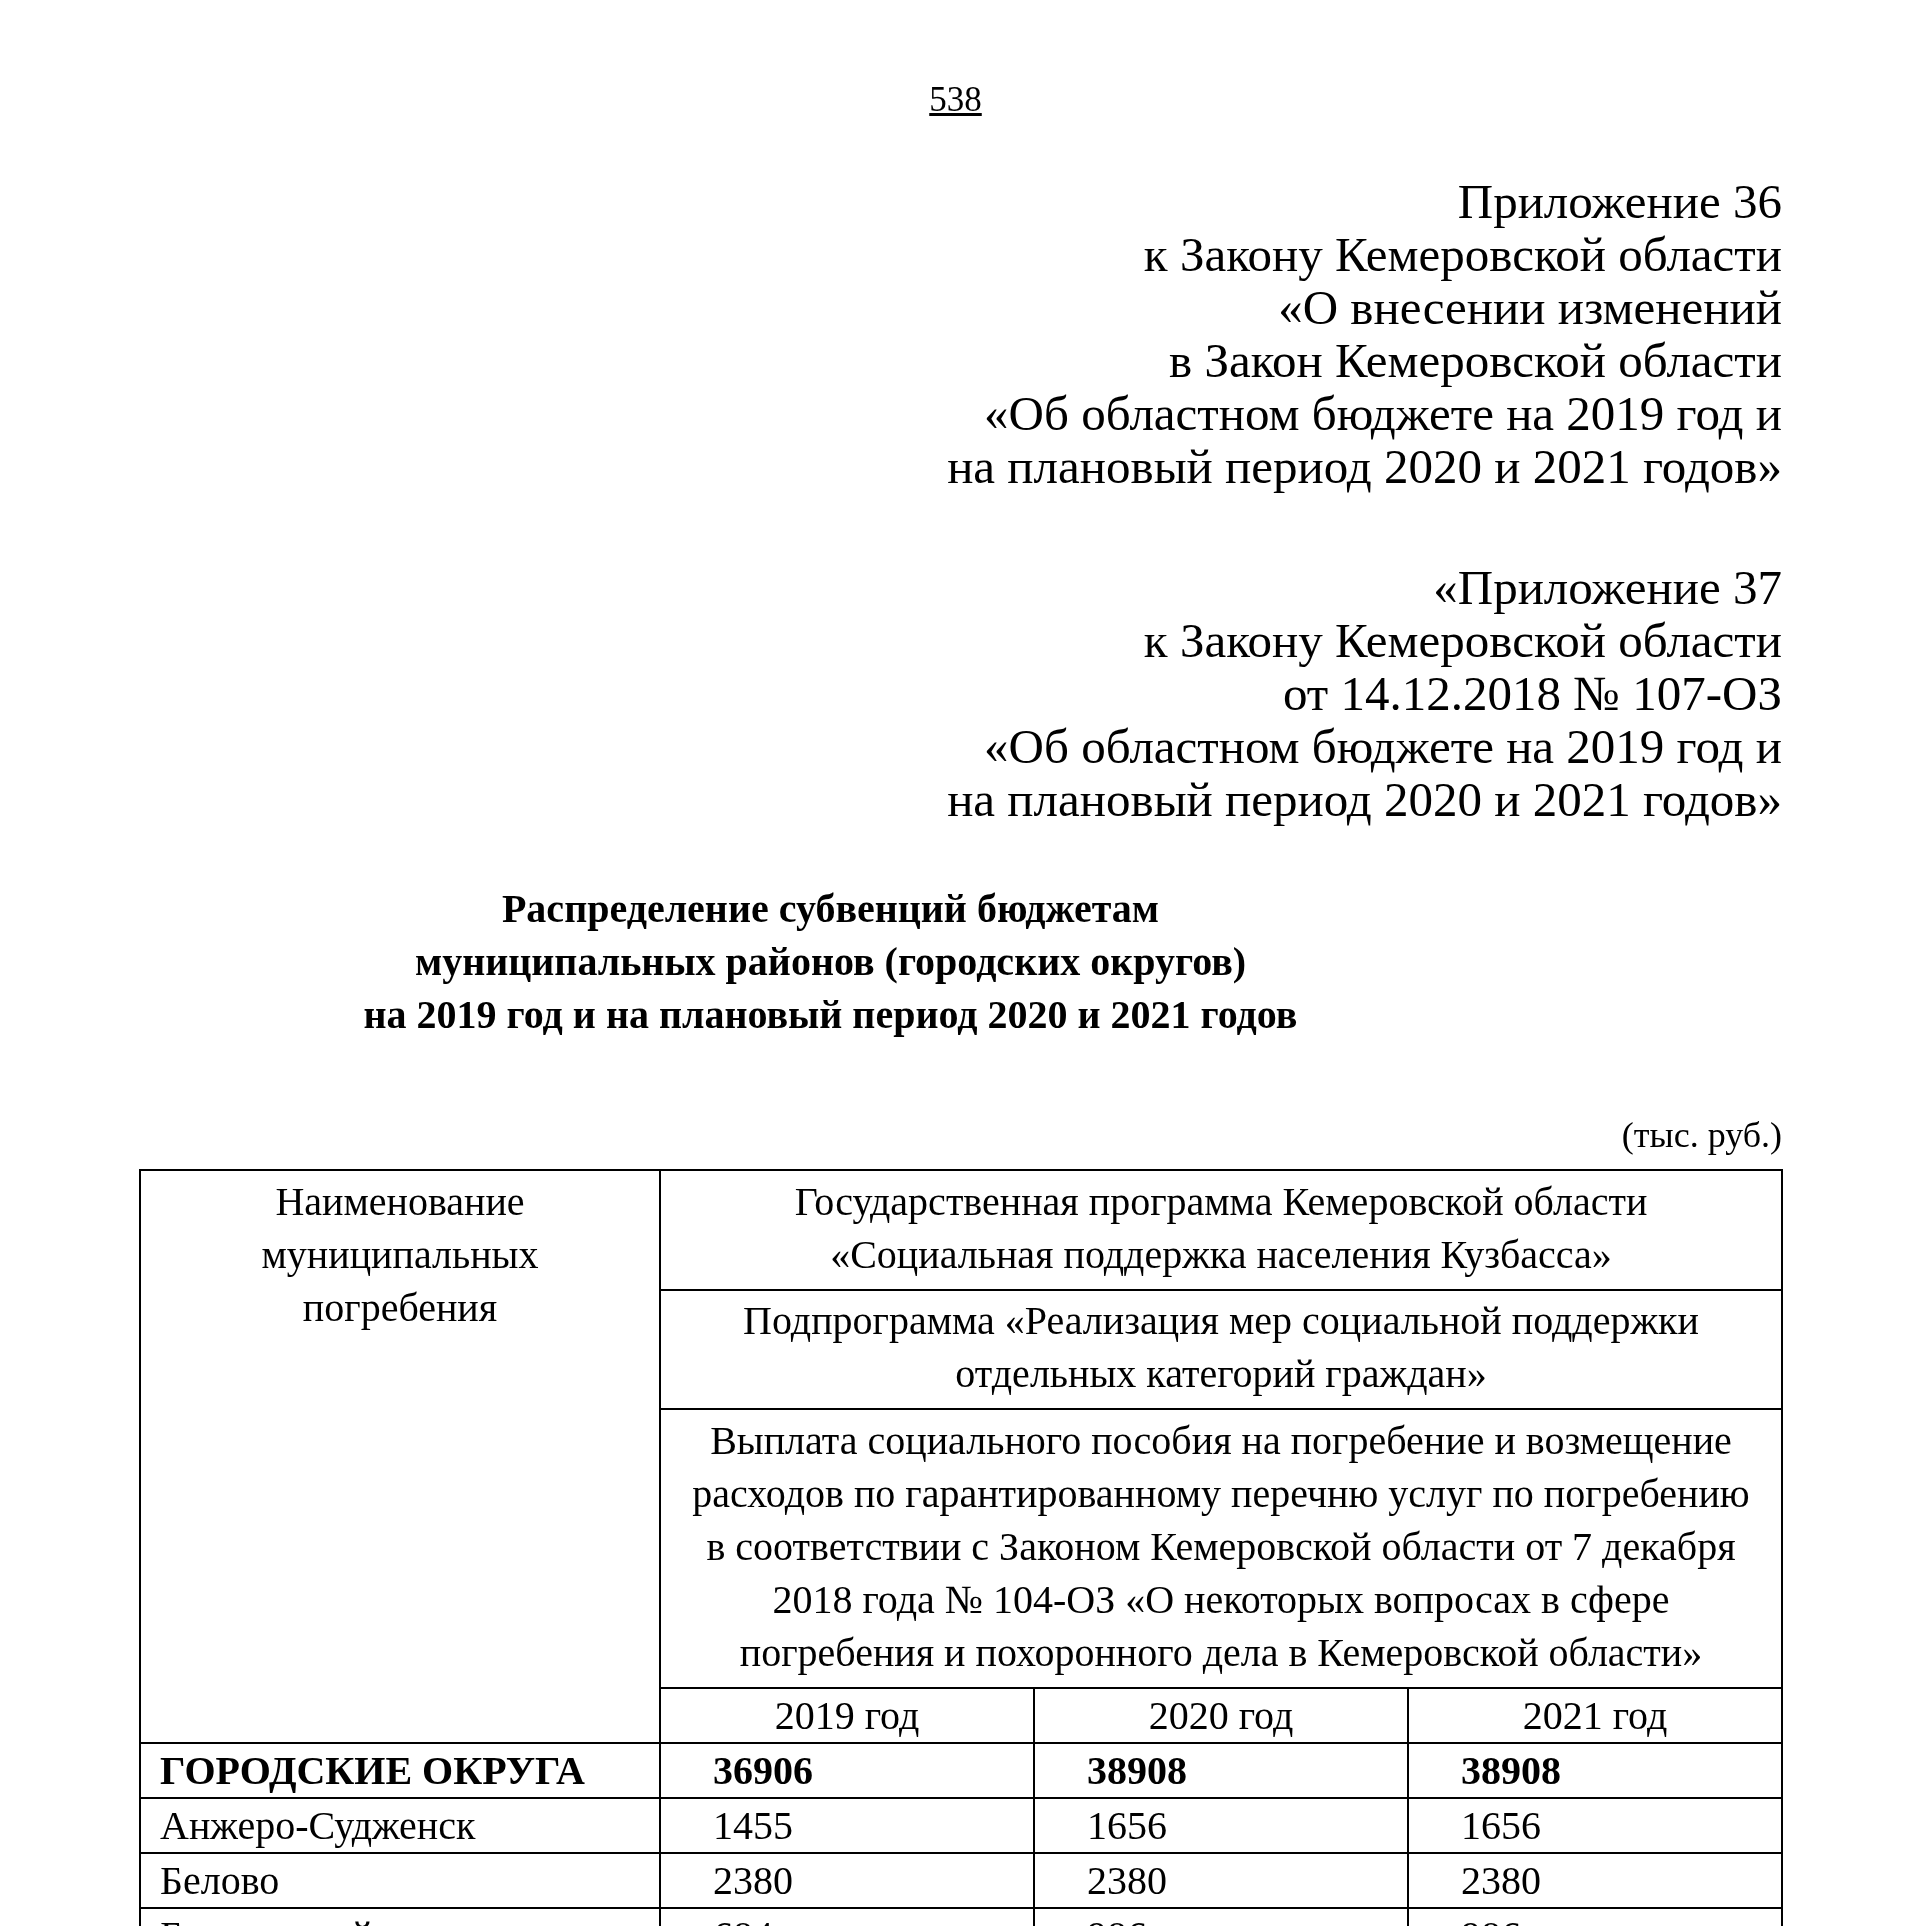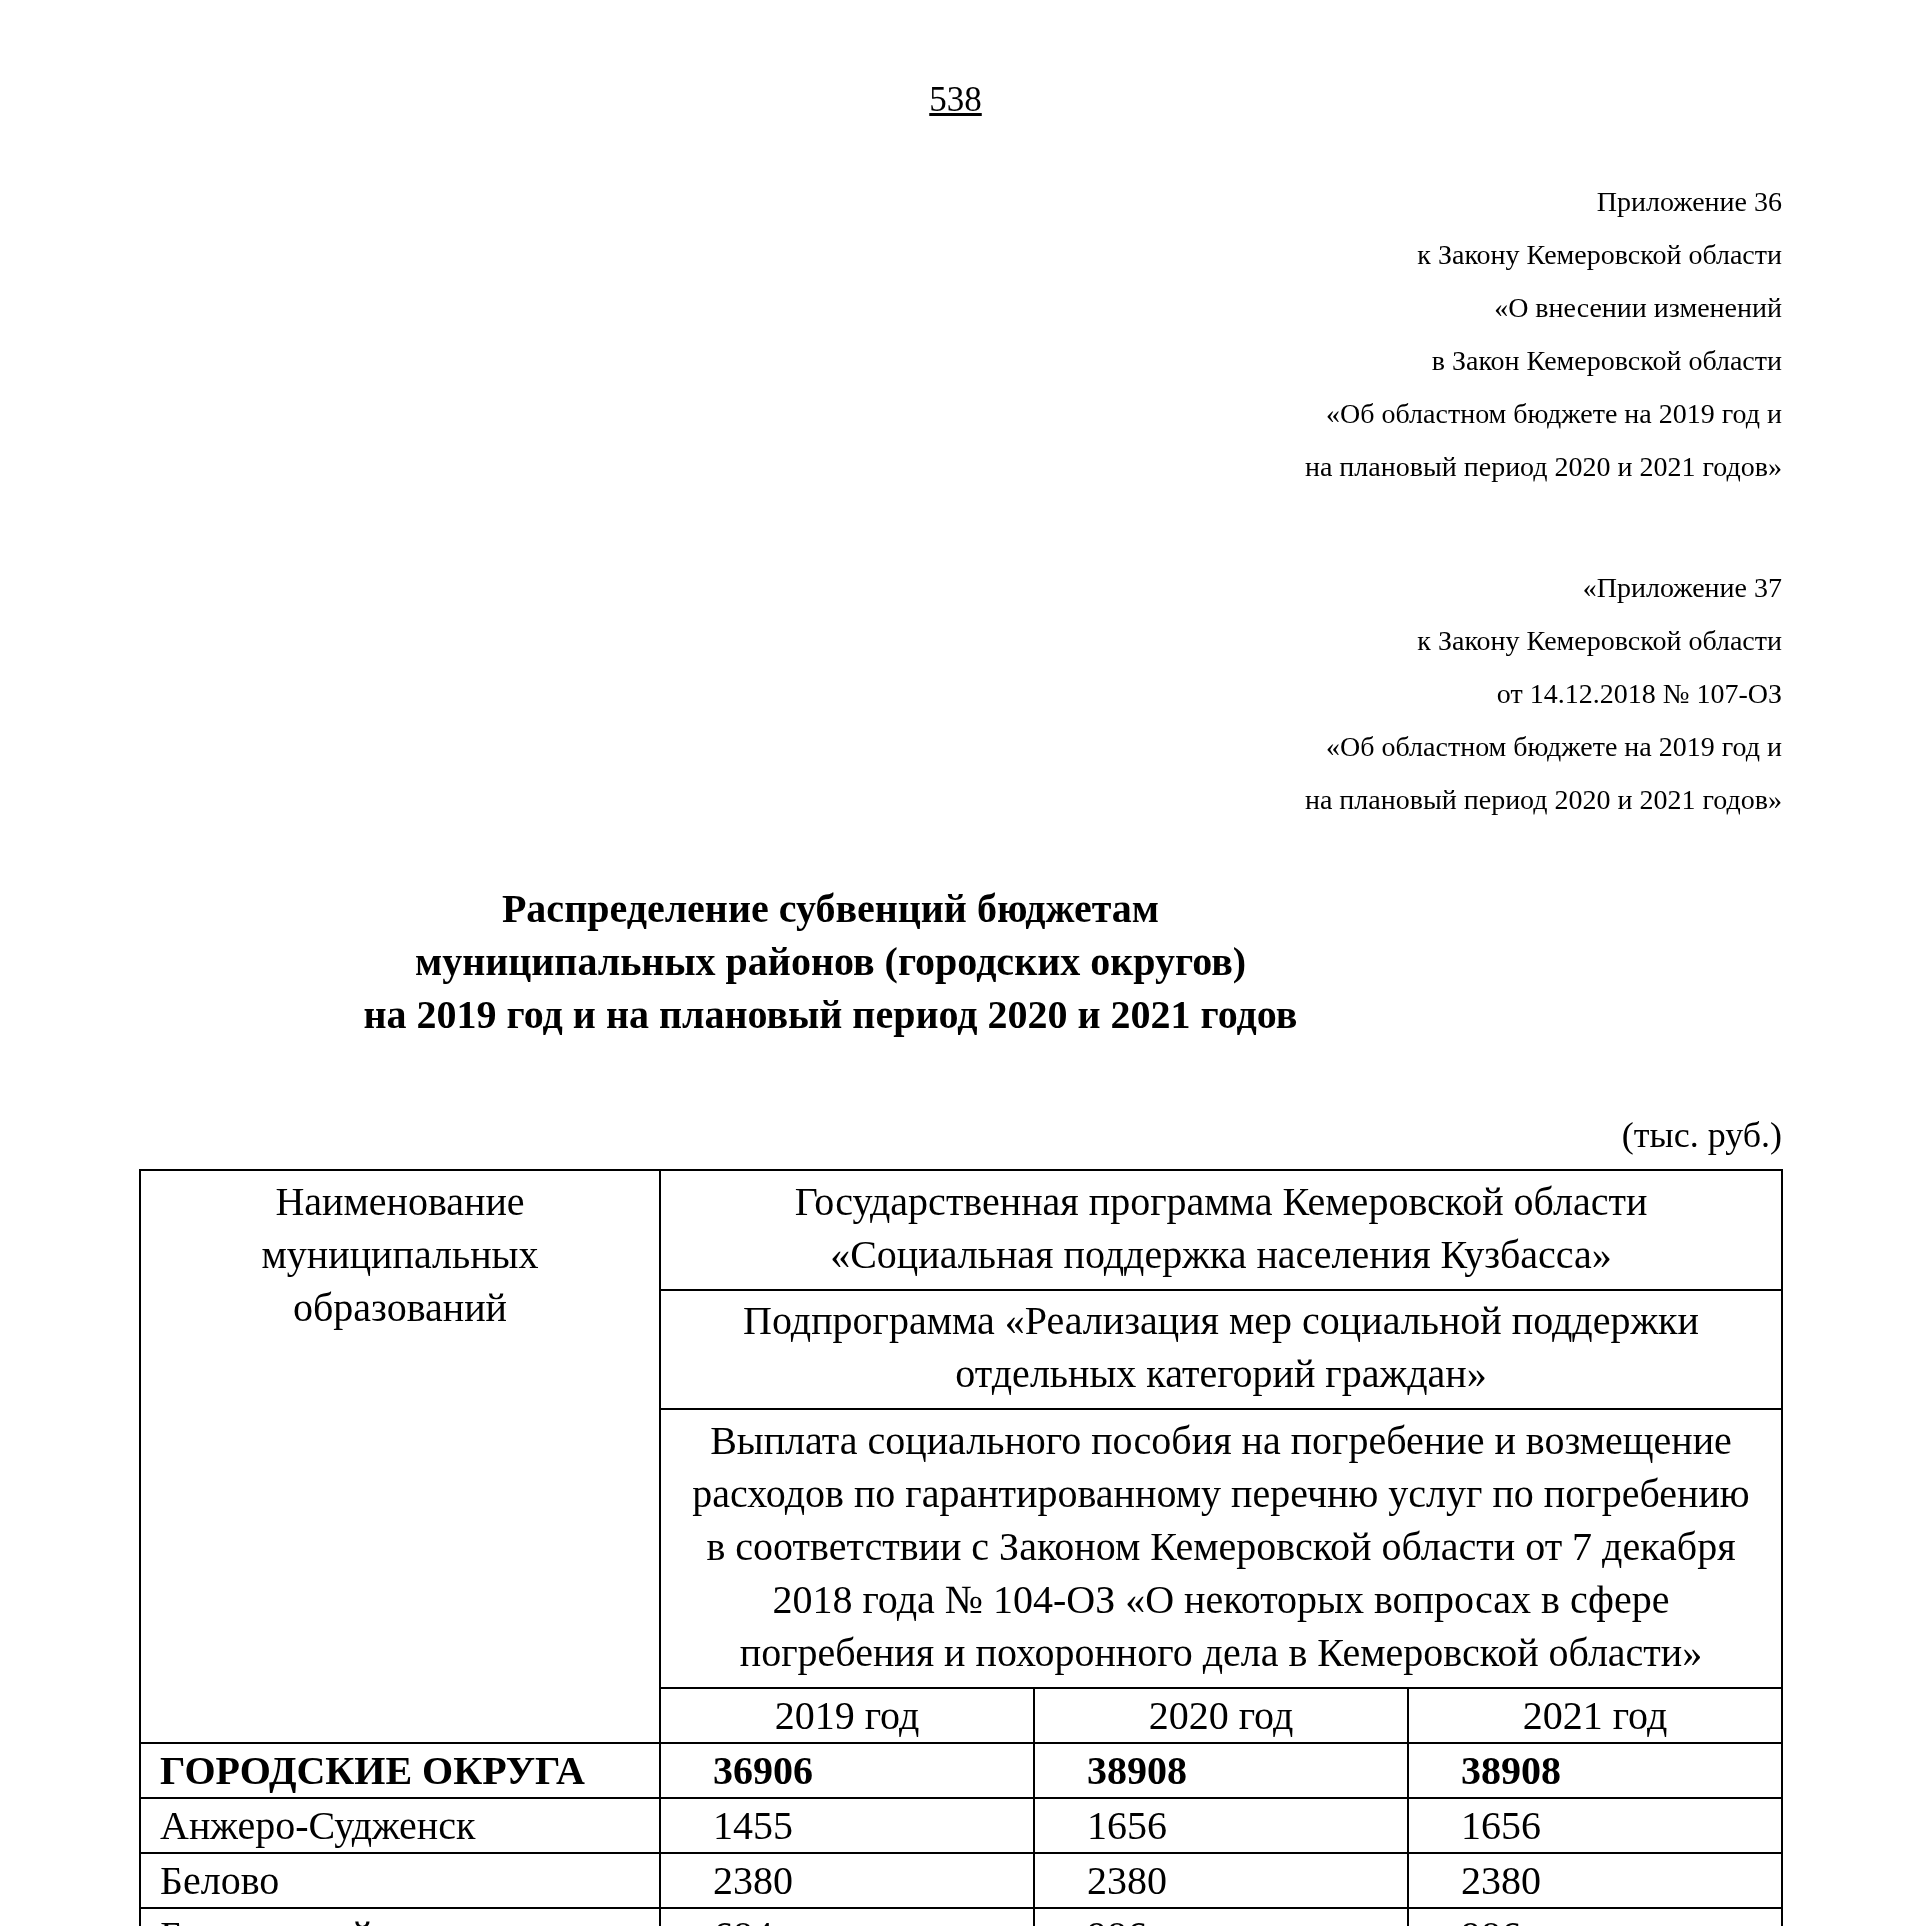--- a/index.html
+++ b/index.html
@@ -22,21 +22,21 @@
       width: 1911px;
       text-align: center;
       font-size: 35px;
       line-height: 42px;
       text-decoration: underline;
     }
     .appendix {
       position: absolute;
       right: 129px;
       text-align: right;
-      font-size: 28px;
+      font-size: 49px;
       line-height: 53px;
     }
     .appendix div { white-space: nowrap; }
     #appendix-1 { top: 175px; }
     #appendix-2 { top: 561px; }
     .doc-title {
       position: absolute;
       top: 882px;
       left: 0;
       width: 1661px;
@@ -129,21 +129,21 @@
     <col class="col-name">
     <col class="col-year">
     <col class="col-year">
     <col class="col-year">
   </colgroup>
   <tbody id="table-body">
     <tr class="hdr-program">
       <td rowspan="4" class="hdr-name">
         <div>Наименование</div>
         <div>муниципальных</div>
-        <div>образований</div>
+        <div>погребения</div>
       </td>
       <td colspan="3" class="hdr-center">
         <div>Государственная программа Кемеровской области</div>
         <div>«Социальная поддержка населения Кузбасса»</div>
       </td>
     </tr>
     <tr class="hdr-subprogram">
       <td colspan="3" class="hdr-center">
         <div>Подпрограмма «Реализация мер социальной поддержки</div>
         <div>отдельных категорий граждан»</div>

